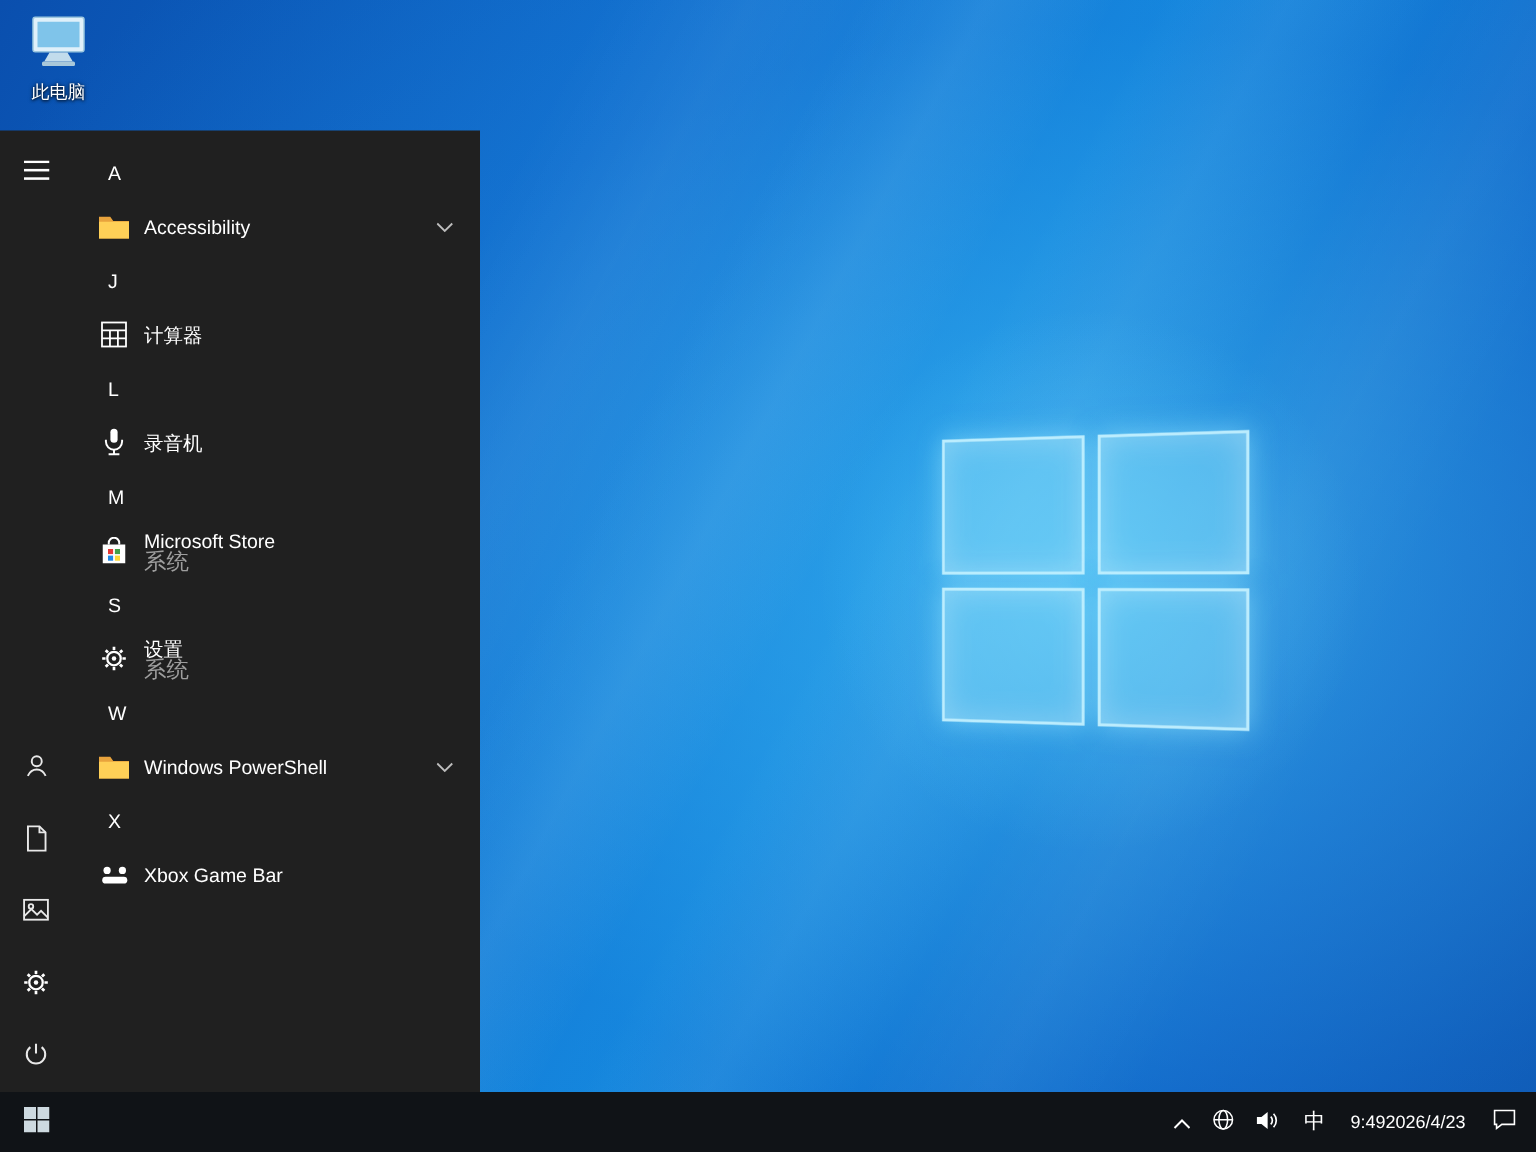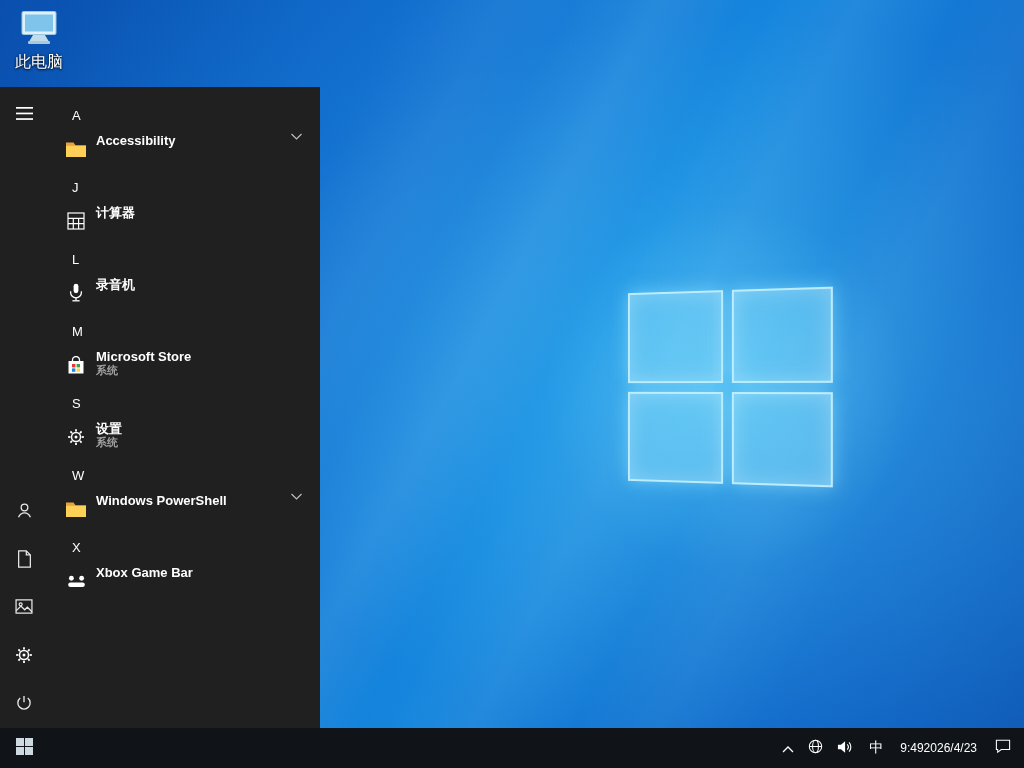--- a/index.html
+++ b/index.html
@@ -25,41 +25,41 @@
     background:radial-gradient(circle, rgba(110,220,255,0.40) 0%, rgba(110,220,255,0.14) 42%, transparent 70%); }
   .panes { position:absolute; inset:12px; display:grid;
     grid-template-columns:1fr 1fr; grid-template-rows:1fr 1fr; gap:9px;
     transform:perspective(700px) rotateY(-13deg); }
   .pane { background:rgba(128,218,250,0.50); border:2px solid rgba(205,245,255,0.85);
     box-shadow:0 0 16px rgba(150,230,255,0.55), inset 0 0 22px rgba(255,255,255,0.28); }
 
   
   .desktop-icon { position:absolute; left:8px; top:10px; width:62px; text-align:center;
     color:#fff; cursor:pointer; }
-  .desktop-icon .dlabel { display:block; margin-top:2px; font-size:16px;
+  .desktop-icon .dlabel { display:block; margin-top:2px; font-size:12px;
     text-shadow:0 1px 2px rgba(0,0,0,0.85), 0 0 3px rgba(0,0,0,0.6); }
 
   
   .start-menu { position:absolute; left:0; top:87px; width:320px; height:641px;
     background:#202020; display:flex; overflow:hidden; }
   .rail { width:48px; display:flex; flex-direction:column; flex-shrink:0; }
   .rail-btn { height:48px; width:48px; background:none; border:none; cursor:pointer;
     display:flex; align-items:center; justify-content:center; }
   .rail-btn:first-child { margin-top:4px; }
   .rail-spacer { flex:1; }
   .app-list { flex:1; padding-top:10px; overflow:hidden; color:#fff; }
   .letter-row { height:36px; display:flex; align-items:center; padding-left:24px;
     font-size:13px; cursor:pointer; }
-  .app-row { height:36px; display:flex; align-items:flex-start; padding-left:10px;
-    cursor:pointer;font-weight:bold; }
+  .app-row { height:36px; display:flex; align-items:center; padding-left:10px;
+    cursor:pointer; }
   .app-icon { width:36px; height:32px; display:flex; align-items:center;
     justify-content:center; flex-shrink:0; }
   .labels { display:flex; flex-direction:column; justify-content:center; margin-left:2px; }
   .app-label { font-size:13px; line-height:15px; }
-  .app-sub { font-size:11px; line-height:13px; color:#9e9e9e; }
+  .app-sub { font-size:15px; line-height:13px; color:#9e9e9e; }
   .chevron { margin-left:auto; margin-right:18px; display:flex; align-items:center; }
 
   
   .taskbar { position:absolute; left:0; bottom:0; width:1024px; height:40px;
     background:#101317; display:flex; align-items:center; }
   .start-btn { width:48px; height:40px; background:none; border:none; cursor:pointer;
     display:flex; align-items:center; justify-content:center; }
   .tray { margin-left:auto; display:flex; align-items:center; height:100%; }
   .tray-item { height:100%; background:none; border:none; cursor:pointer; color:#fff;
     display:flex; align-items:center; justify-content:center; padding:0 7px; }

